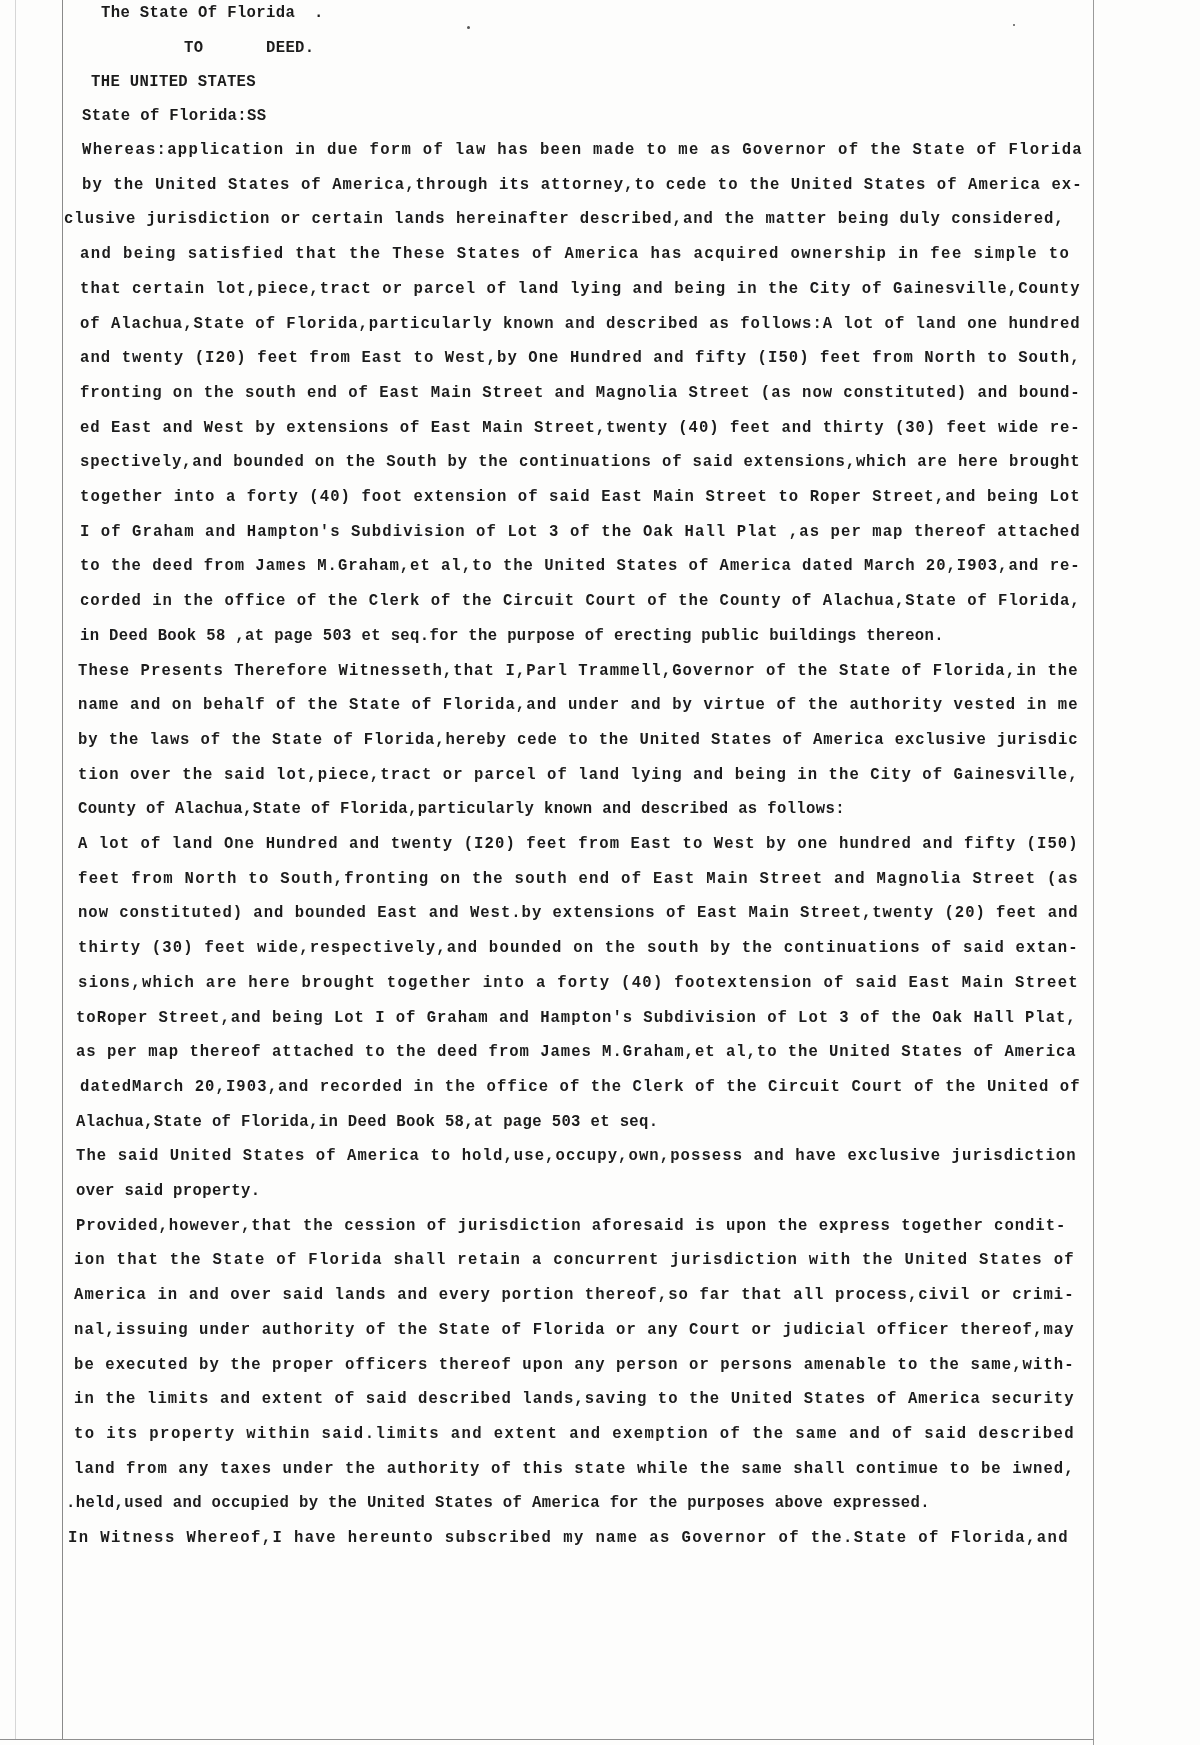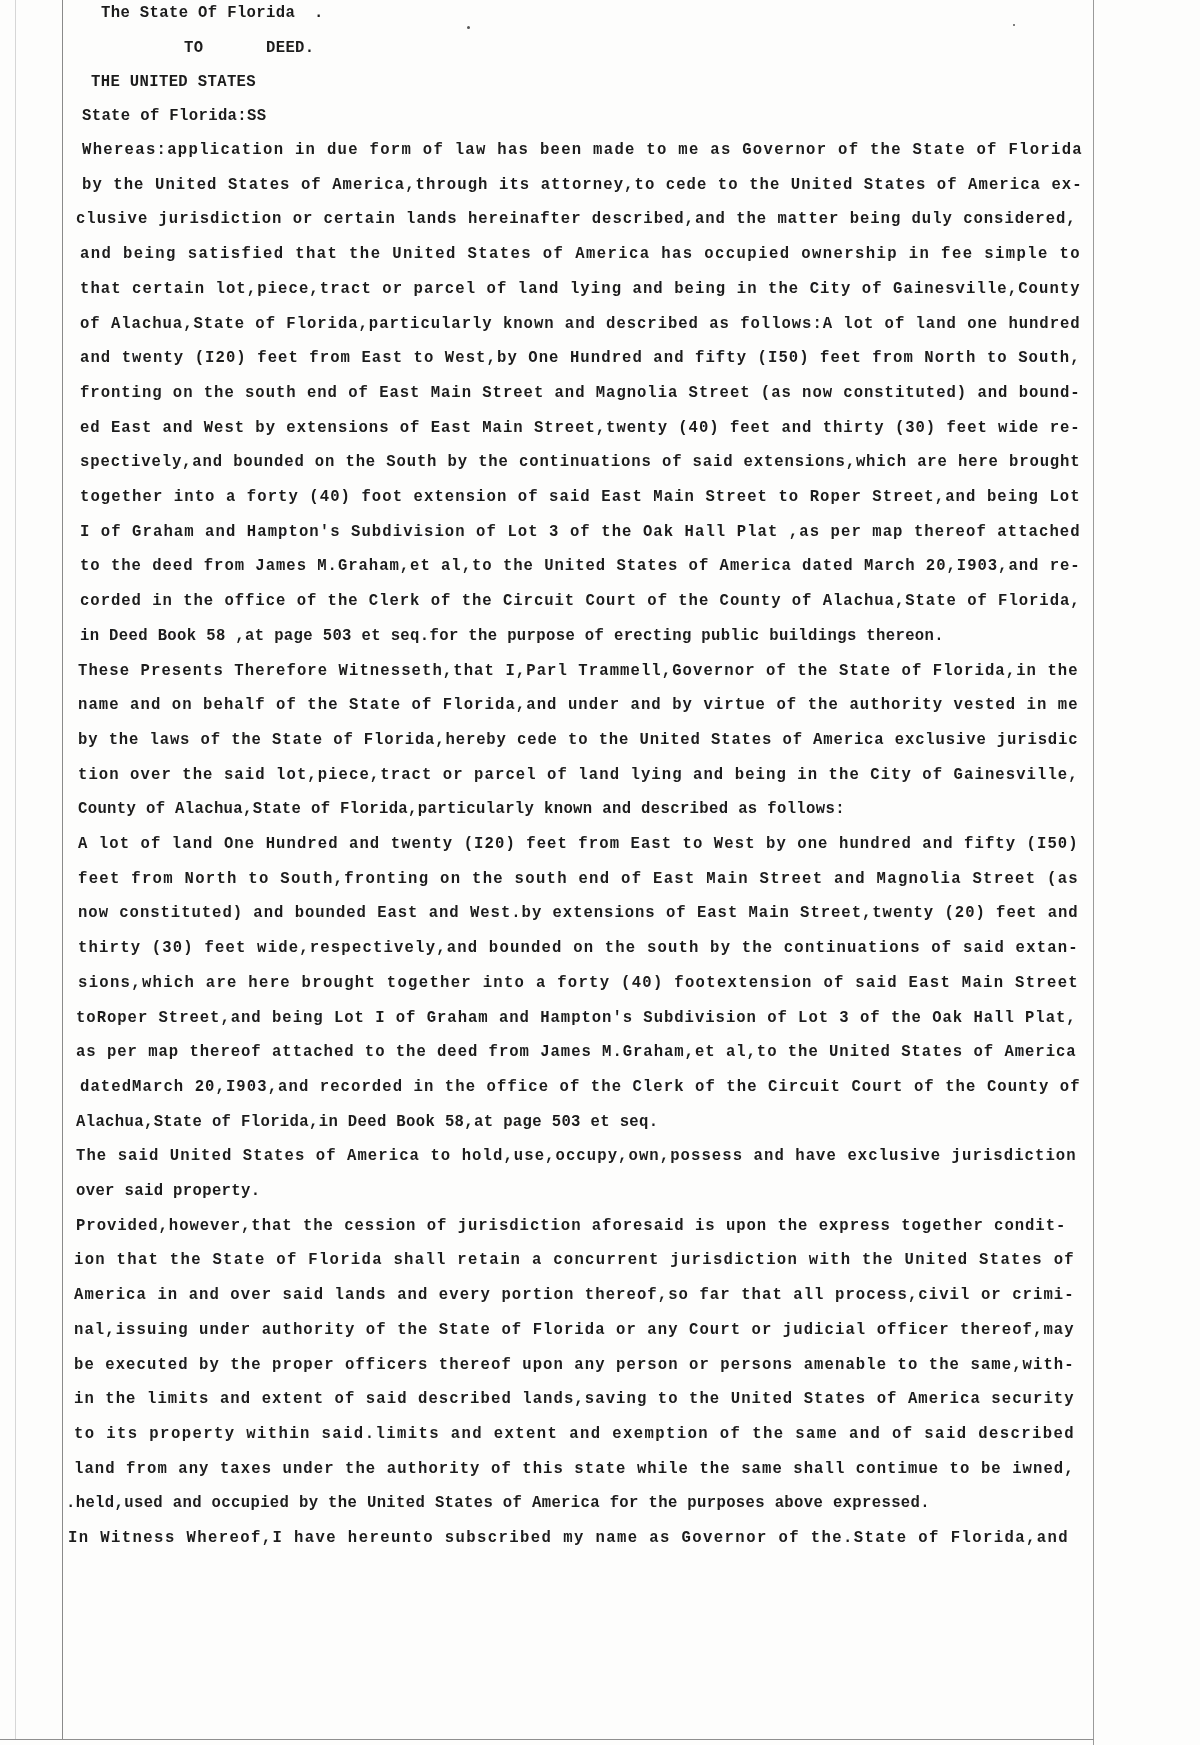--- a/index.html
+++ b/index.html
@@ -44,22 +44,22 @@
   <div class="line" style="left:101px; top:3px;">The State Of Florida</div>
   <div class="line" style="left:314px; top:3px;">.</div>
   <div class="line" style="left:184px; top:38px;">TO</div>
   <div class="line" style="left:266px; top:38px;">DEED.</div>
   <div class="line" style="left:91px; top:72px;">THE UNITED STATES</div>
   <div class="line" style="left:82px; top:106px;">State of Florida:SS</div>
 
   <div id="body-lines">
       <div class="line" style="left: 82px; top: 140px; letter-spacing: 1.29052px;">Whereas:application in due form of law has been made to me as Governor of the State of Florida</div>
       <div class="line" style="left: 82px; top: 175px; letter-spacing: 1.06628px;">by the United States of America,through its attorney,to cede to the United States of America ex-</div>
-      <div class="line" style="left: 76px; top: 209px; letter-spacing: 0.957747px;">clusive jurisdiction or certain lands hereinafter described,and the matter being duly considered,</div>
-      <div class="line" style="left: 80px; top: 244px; letter-spacing: 1.40622px;">and being satisfied that the United States of America has occupied ownership in fee simple to</div>
+      <div class="line" style="left: 64px; top: 209px; letter-spacing: 0.957747px;">clusive jurisdiction or certain lands hereinafter described,and the matter being duly considered,</div>
+      <div class="line" style="left: 80px; top: 244px; letter-spacing: 1.40622px;">and being satisfied that the These States of America has acquired ownership in fee simple to</div>
       <div class="line" style="left: 80px; top: 279px; letter-spacing: 1.06628px;">that certain lot,piece,tract or parcel of land lying and being in the City of Gainesville,County</div>
       <div class="line" style="left: 80px; top: 314px; letter-spacing: 0.957747px;">of Alachua,State of Florida,particularly known and described as follows:A lot of land one hundred</div>
       <div class="line" style="left: 80px; top: 348px; letter-spacing: 1.06628px;">and twenty (I20) feet from East to West,by One Hundred and fifty (I50) feet from North to South,</div>
       <div class="line" style="left: 80px; top: 383px; letter-spacing: 0.957747px;">fronting on the south end of East Main Street and Magnolia Street (as now constituted) and bound-</div>
       <div class="line" style="left: 80px; top: 418px; letter-spacing: 0.957747px;">ed East and West by extensions of East Main Street,twenty (40) feet and thirty (30) feet wide re-</div>
       <div class="line" style="left: 80px; top: 452px; letter-spacing: 0.851289px;">spectively,and bounded on the South by the continuations of said extensions,which are here brought</div>
       <div class="line" style="left: 80px; top: 487px; letter-spacing: 1.06628px;">together into a forty (40) foot extension of said East Main Street to Roper Street,and being Lot</div>
       <div class="line" style="left: 80px; top: 522px; letter-spacing: 1.06628px;">I of Graham and Hampton's Subdivision of Lot 3 of the Oak Hall Plat ,as per map thereof attached</div>
       <div class="line" style="left: 80px; top: 556px; letter-spacing: 0.957747px;">to the deed from James M.Graham,et al,to the United States of America dated March 20,I903,and re-</div>
       <div class="line" style="left: 80px; top: 591px; letter-spacing: 0.957747px;">corded in the office of the Clerk of the Circuit Court of the County of Alachua,State of Florida,</div>
@@ -69,21 +69,21 @@
       <div class="line" style="left: 78px; top: 730px; letter-spacing: 0.851289px;">by the laws of the State of Florida,hereby cede to the United States of America exclusive jurisdic</div>
       <div class="line" style="left: 78px; top: 765px; letter-spacing: 1.06628px; text-align: right;">tion over the said lot,piece,tract or parcel of land lying and being in the City of Gainesville,</div>
       <div class="line" style="left: 78px; top: 799px;">County of Alachua,State of Florida,particularly known and described as follows:</div>
       <div class="line" style="left: 78px; top: 834px; letter-spacing: 1.06628px;">A lot of land One Hundred and twenty (I20) feet from East to West by one hundred and fifty (I50)</div>
       <div class="line" style="left: 78px; top: 869px; letter-spacing: 1.29052px;">feet from North to South,fronting on the south end of East Main Street and Magnolia Street (as</div>
       <div class="line" style="left: 78px; top: 903px; letter-spacing: 0.957747px;">now constituted) and bounded East and West.by extensions of East Main Street,twenty (20) feet and</div>
       <div class="line" style="left: 78px; top: 938px; letter-spacing: 1.17713px;">thirty (30) feet wide,respectively,and bounded on the south by the continuations of said extan-</div>
       <div class="line" style="left: 78px; top: 973px; letter-spacing: 1.29052px;">sions,which are here brought together into a forty (40) footextension of said East Main Street</div>
       <div class="line" style="left: 76px; top: 1008px; letter-spacing: 0.957747px;">toRoper Street,and being Lot I of Graham and Hampton's Subdivision of Lot 3 of the Oak Hall Plat,</div>
       <div class="line" style="left: 76px; top: 1042px; letter-spacing: 0.957747px; text-align: center;">as per map thereof attached to the deed from James M.Graham,et al,to the United States of America</div>
-      <div class="line" style="left: 80px; top: 1077px; letter-spacing: 1.06628px;">datedMarch 20,I903,and recorded in the office of the Clerk of the Circuit Court of the County of</div>
+      <div class="line" style="left: 80px; top: 1077px; letter-spacing: 1.06628px;">datedMarch 20,I903,and recorded in the office of the Clerk of the Circuit Court of the United of</div>
       <div class="line" style="left: 76px; top: 1112px;">Alachua,State of Florida,in Deed Book 58,at page 503 et seq.</div>
       <div class="line" style="left: 76px; top: 1146px; letter-spacing: 1.06628px;">The said United States of America to hold,use,occupy,own,possess and have exclusive jurisdiction</div>
       <div class="line" style="left: 76px; top: 1181px;">over said property.</div>
       <div class="line" style="left: 76px; top: 1216px; letter-spacing: 0.957747px;">Provided,however,that the cession of jurisdiction aforesaid is upon the express together condit-</div>
       <div class="line" style="left: 74px; top: 1250px; letter-spacing: 1.29052px;">ion that the State of Florida shall retain a concurrent jurisdiction with the United States of</div>
       <div class="line" style="left: 74px; top: 1285px; letter-spacing: 1.06628px;">America in and over said lands and every portion thereof,so far that all process,civil or crimi-</div>
       <div class="line" style="left: 74px; top: 1320px; letter-spacing: 1.06628px;">nal,issuing under authority of the State of Florida or any Court or judicial officer thereof,may</div>
       <div class="line" style="left: 74px; top: 1355px; letter-spacing: 1.06628px;">be executed by the proper officers thereof upon any person or persons amenable to the same,with-</div>
       <div class="line" style="left: 74px; top: 1389px; letter-spacing: 1.06628px;">in the limits and extent of said described lands,saving to the United States of America security</div>
       <div class="line" style="left: 74px; top: 1424px; letter-spacing: 1.40622px;">to its property within said.limits and extent and exemption of the same and of said described</div>

